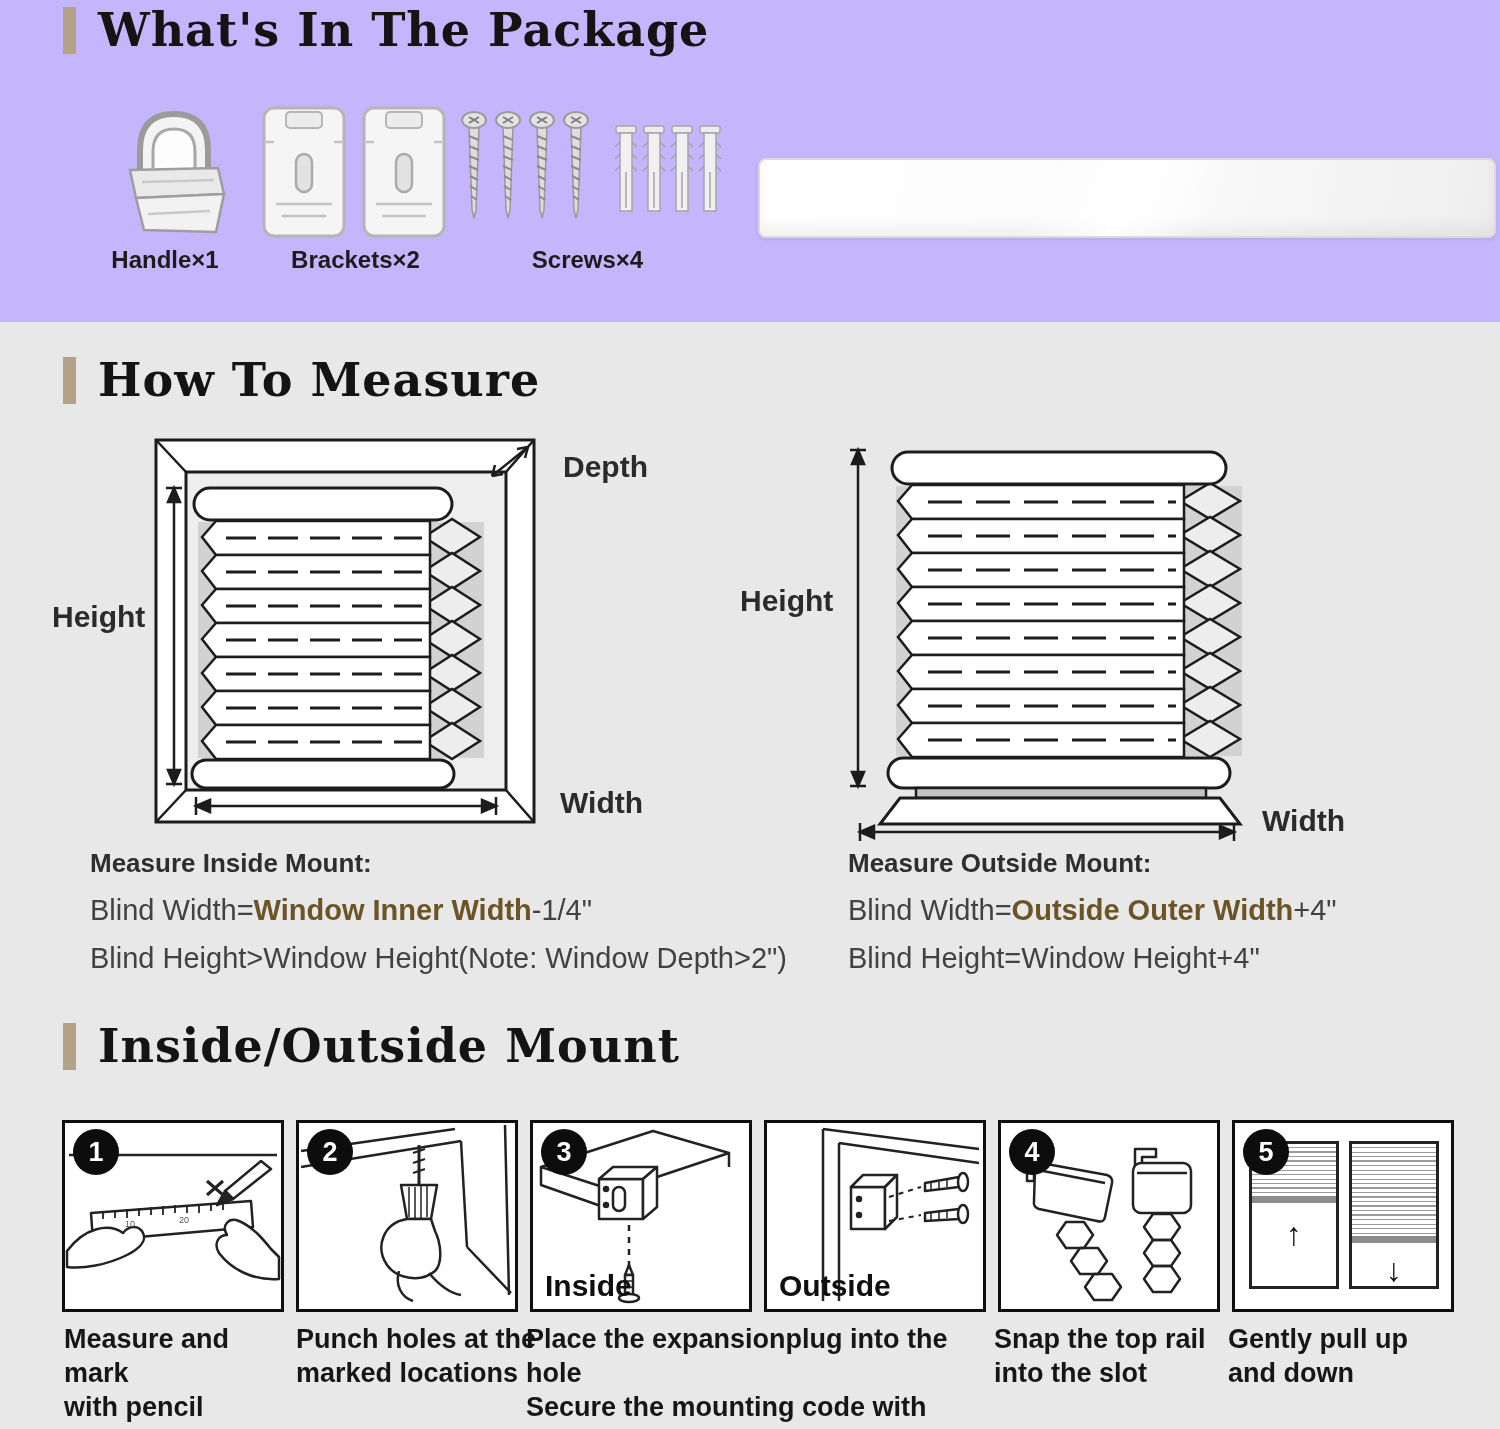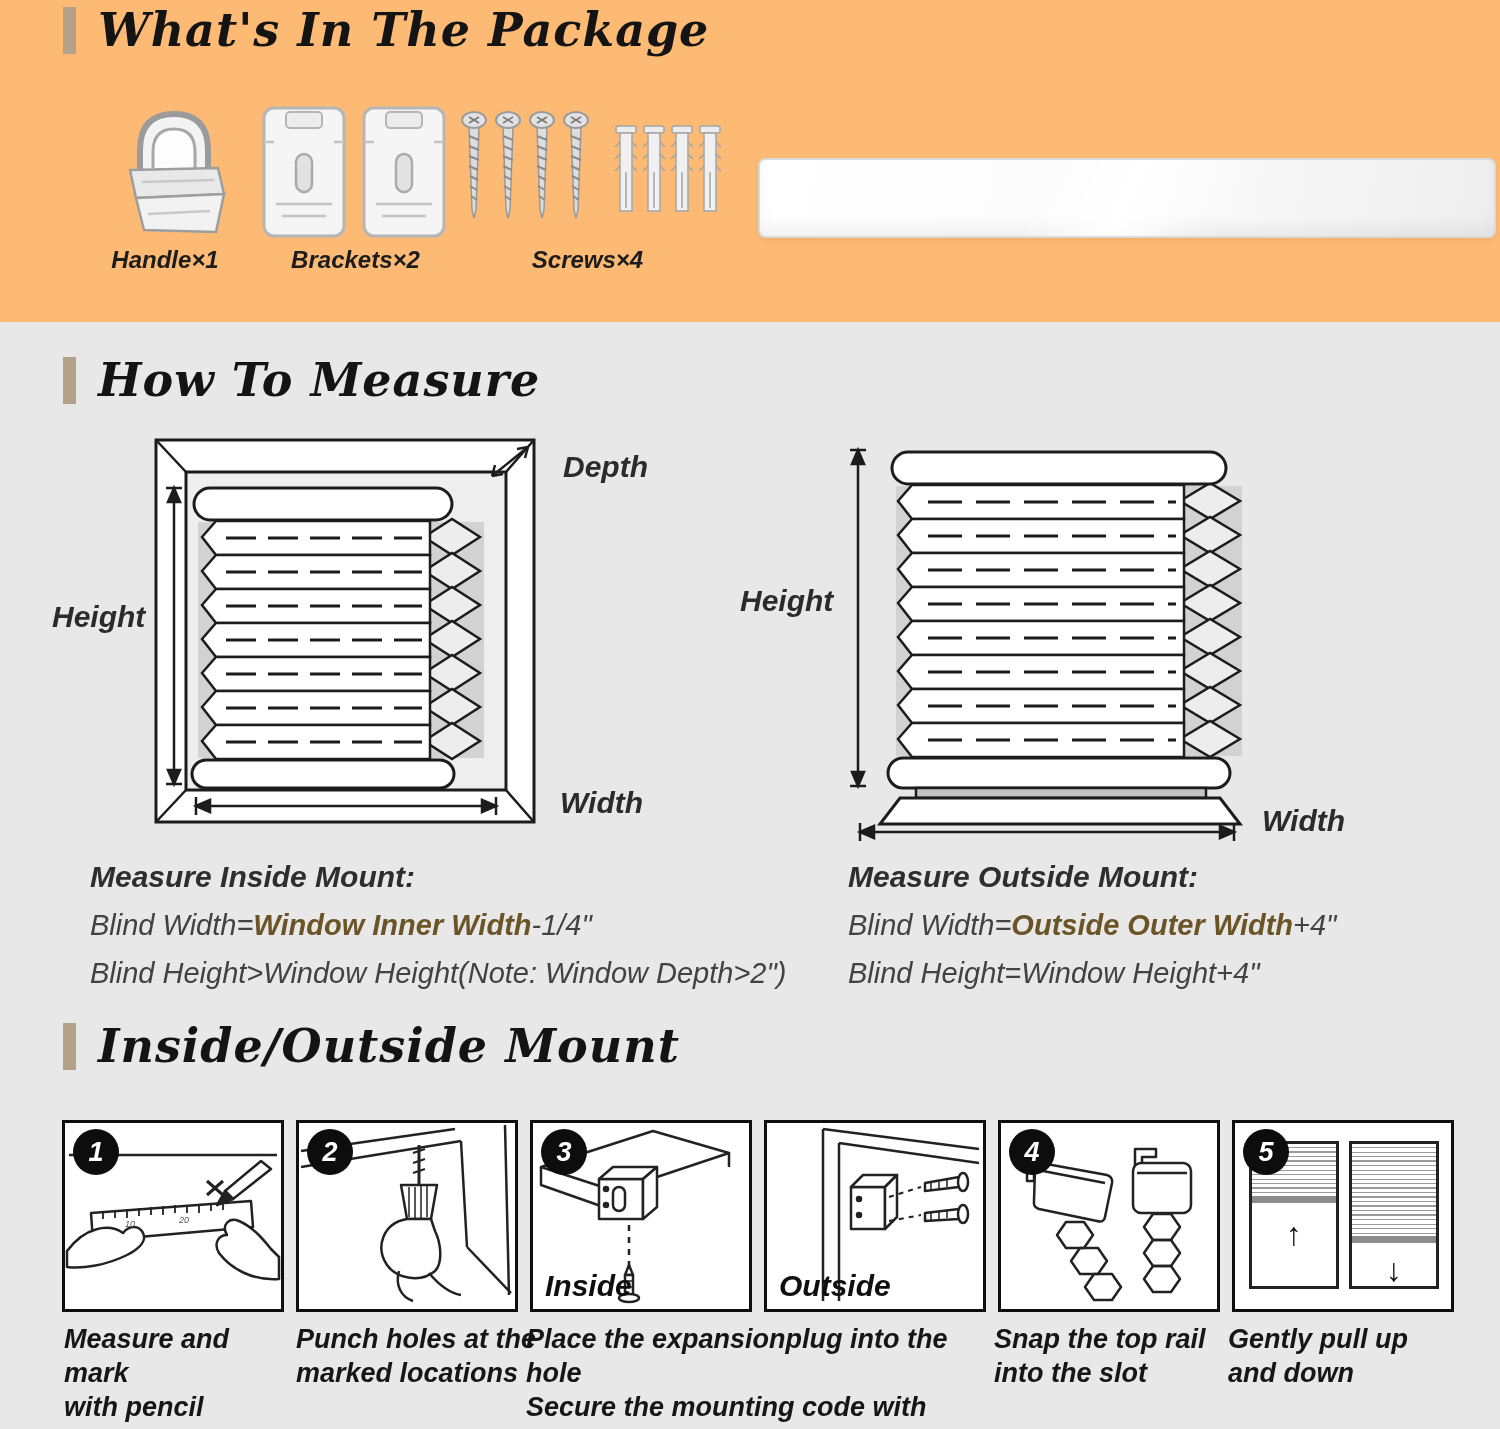--- a/index.html
+++ b/index.html
@@ -1,27 +1,27 @@
 <!DOCTYPE html>
 <html><head>
 <meta charset="utf-8">
 <style>
   html,body{margin:0;padding:0;background:#fff;}
-  .page{position:relative;width:1500px;height:1429px;background:#fdba74;overflow:hidden;
-        font-family:"Liberation Sans",sans-serif;font-style:italic;}
+  .page{position:relative;width:1500px;height:1429px;background:#c4b5fd;overflow:hidden;
+        font-family:"Liberation Sans",sans-serif;}
   .abs{position:absolute;}
   .gray-bg{position:absolute;left:0;top:322px;width:1500px;height:1107px;background:#e8e8e8;}
   .h-row{position:absolute;display:flex;align-items:center;gap:22px;}
   .bar{width:13px;height:47px;background:#b3a189;flex:0 0 auto;}
   h1.title{font-family:"DejaVu Serif",serif;font-weight:bold;font-size:46px;line-height:52px;
            color:#141414;letter-spacing:1px;margin:0;white-space:nowrap;}
   .lbl{font-weight:700;font-size:24px;color:#1c1c1c;text-align:center;white-space:nowrap;}
   .prod-lbl{font-weight:700;font-size:31px;color:#222;white-space:nowrap;}
   .dlabel{font-weight:600;font-size:30px;color:#2b2b2b;white-space:nowrap;}
-  .m-head{font-weight:700;font-size:30px;color:#2e2e2e;margin-top:12px;}
+  .m-head{font-weight:700;font-size:26px;color:#2e2e2e;}
   .m-line{font-weight:400;font-size:29px;color:#424242;margin-top:15px;white-space:nowrap;}
   .hl{font-weight:700;color:#6b5426;}
   .shade-bar{position:absolute;left:758px;top:158px;width:734px;height:76px;border-radius:8px;
              background:linear-gradient(100deg,#ffffff 0%,#fbfbfb 55%,#eeeeee 100%);
              border:2px solid #dadada;
              box-shadow:inset 0 -10px 14px rgba(0,0,0,0.05),0 2px 5px rgba(0,0,0,0.07);}
   .shade-bar::after{content:"";position:absolute;inset:0;border-radius:8px;
              background:linear-gradient(115deg,rgba(255,255,255,0) 38%,rgba(255,255,255,0.95) 50%,rgba(255,255,255,0) 62%);}
   .step{position:absolute;top:1120px;width:222px;height:192px;background:#fff;
         border:3px solid #0e0e0e;box-sizing:border-box;}

